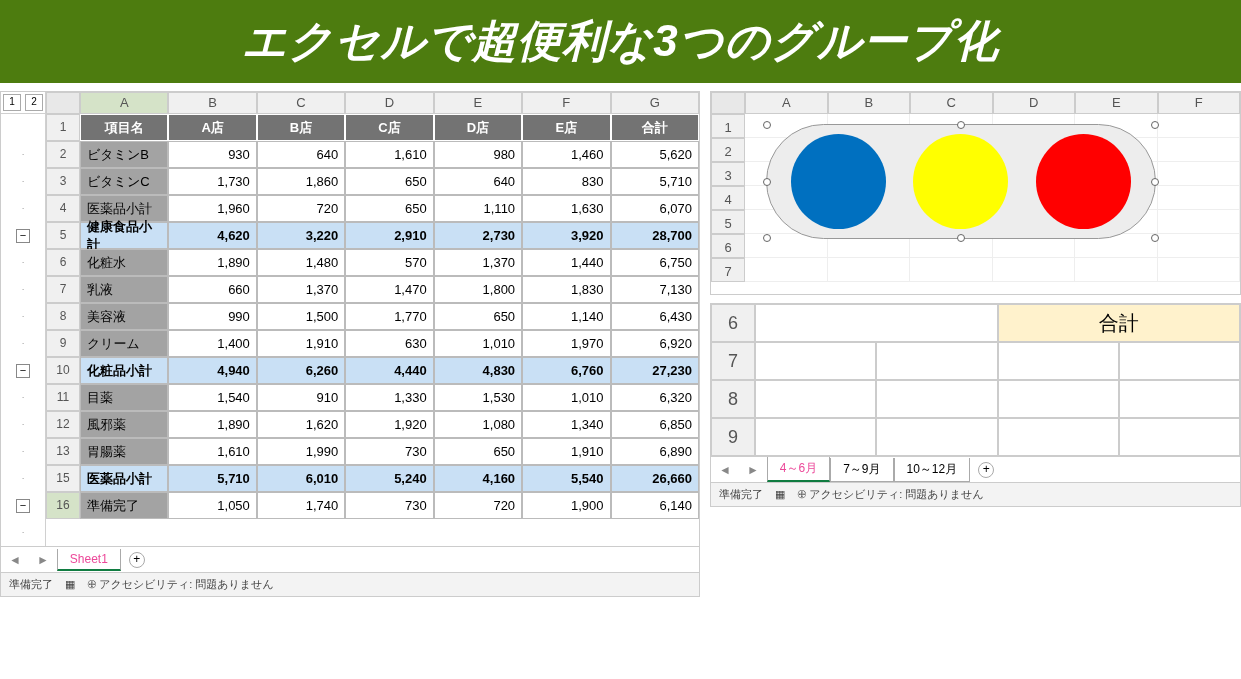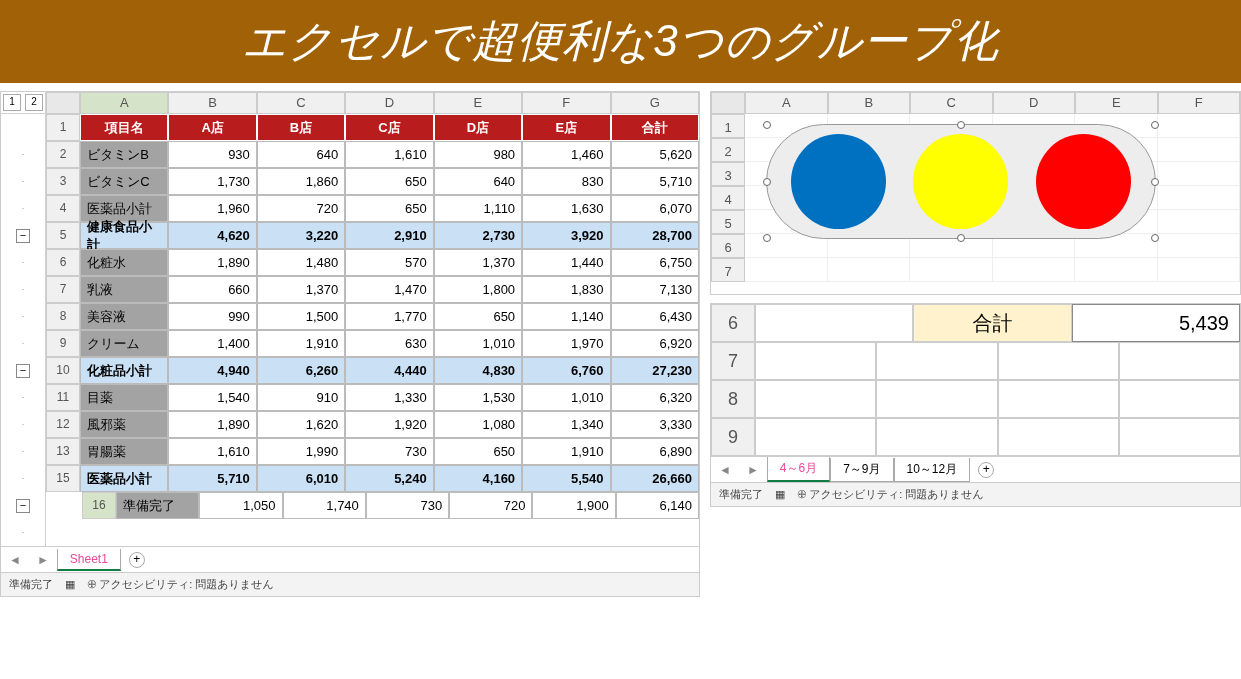--- a/index.html
+++ b/index.html
@@ -1,18 +1,18 @@
 <!DOCTYPE html>
 <html><head>
 <meta charset="utf-8">
 <style>
   * { box-sizing: border-box; margin: 0; padding: 0; }
   body { font-family: "Meiryo", "Yu Gothic", sans-serif; background: #fff; width: 1241px; }
   
-  .banner { background: #a16207; color: #fff; text-align: center; font-weight: 400; font-style: italic; font-size: 44px; padding: 12px 9px; letter-spacing: 1px; }
+  .banner { background: #4d7c0f; color: #fff; text-align: center; font-weight: 700; font-style: italic; font-size: 44px; padding: 12px 9px; letter-spacing: 1px; }
   
   .panels { display: flex; gap: 10px; margin-top: 8px; }
   .left-panel { width: 700px; border: 1px solid #ccc; background: #fff; }
   .right-col { flex: 1; display: flex; flex-direction: column; gap: 8px; }
   .right-panel { border: 1px solid #ccc; background: #fff; }
   
   
   .main-grid-wrap { display: flex; }
   .outline-col { width: 45px; border-right: 1px solid #d0d0d0; }
   .outline-hdr { display: flex; height: 22px; border-bottom: 1px solid #d0d0d0; }
@@ -24,25 +24,25 @@
   .grid-area { flex: 1; overflow: hidden; }
   .col-hdr { display: flex; height: 22px; background: #f0f0f0; }
   .col-hdr .sel { width: 34px; background: #e8e8e8; border: 1px solid #ccc; }
   .col-hdr .ch { flex: 1; border: 1px solid #ccc; text-align: center; font-size: 13px; line-height: 20px; color: #555; cursor: pointer; }
   .col-hdr .ch.active { background: #d5e3c8; }
   
   .data-row { display: flex; height: 27px; }
   .row-hdr { width: 34px; background: #f0f0f0; border: 1px solid #ccc; text-align: center; font-size: 12px; line-height: 25px; color: #555; cursor: pointer; }
   .cell { flex: 1; border: 1px solid #bbb; padding: 0 6px; font-size: 13px; display: flex; align-items: center; }
   .cell.num { justify-content: flex-end; }
-  .hdr-row .cell { background: #b91c1c; color: #fff; font-weight: bold; justify-content: center; border-color: #fff; }
+  .hdr-row .cell { background: #737373; color: #fff; font-weight: bold; justify-content: center; border-color: #fff; }
   .sub-row .cell { background: #c9e0f5; font-weight: bold; }
   .sub-row .cell:first-of-type { background: #2e6ca4; color: #fff; justify-content: center; }
   .label-cell { background: #a3a3a3; }
-  .sel-row .row-hdr { background: #d5e3c8; margin-left: 36px; }
+  .sel-row .row-hdr { background: #d5e3c8; }
   
   .sheet-tabs { display: flex; align-items: center; height: 26px; border-top: 1px solid #ccc; font-size: 12px; }
   .sheet-tabs .nav { padding: 0 8px; color: #888; cursor: pointer; }
   .sheet-tabs .tab { padding: 3px 12px; border: 1px solid #aaa; border-top: none; background: #fff; cursor: pointer; }
   .sheet-tabs .tab.active { border-bottom: 2px solid #107c41; color: #ec4899; }
   .sheet-tabs .plus { margin-left: 8px; border: 1px solid #aaa; border-radius: 50%; width: 16px; height: 16px; text-align: center; line-height: 13px; font-size: 12px; cursor: pointer; }
   
   .status { height: 24px; background: #f3f3f3; border-top: 1px solid #ccc; display: flex; align-items: center; font-size: 11px; padding: 0 8px; gap: 12px; color: #444; }
   
   
@@ -250,21 +250,21 @@
               <div class="cell num">6,320</div>
             </div>
             <div class="data-row">
               <div class="row-hdr">12</div>
               <div class="cell label-cell">風邪薬</div>
               <div class="cell num">1,890</div>
               <div class="cell num">1,620</div>
               <div class="cell num">1,920</div>
               <div class="cell num">1,080</div>
               <div class="cell num">1,340</div>
-              <div class="cell num">3,330</div>
+              <div class="cell num">6,850</div>
             </div>
             <div class="data-row">
               <div class="row-hdr">13</div>
               <div class="cell label-cell">胃腸薬</div>
               <div class="cell num">1,610</div>
               <div class="cell num">1,990</div>
               <div class="cell num">730</div>
               <div class="cell num">650</div>
               <div class="cell num">1,910</div>
               <div class="cell num">6,890</div>
@@ -397,21 +397,20 @@
         </div>
       </div>
     </div>
 
     <div class="right-panel sum-grid">
       <div id="sum-rows">
           <div class="srow2">
             <div class="rh2">6</div>
             <div class="sc2"></div>
             <div class="sc2 label">合計</div>
-            <div class="sc2 val">5,439</div>
           </div>
           <div class="srow2">
             <div class="rh2">7</div>
             <div class="sc2"></div>
             <div class="sc2"></div>
             <div class="sc2"></div>
             <div class="sc2"></div>
           </div>
           <div class="srow2">
             <div class="rh2">8</div>

